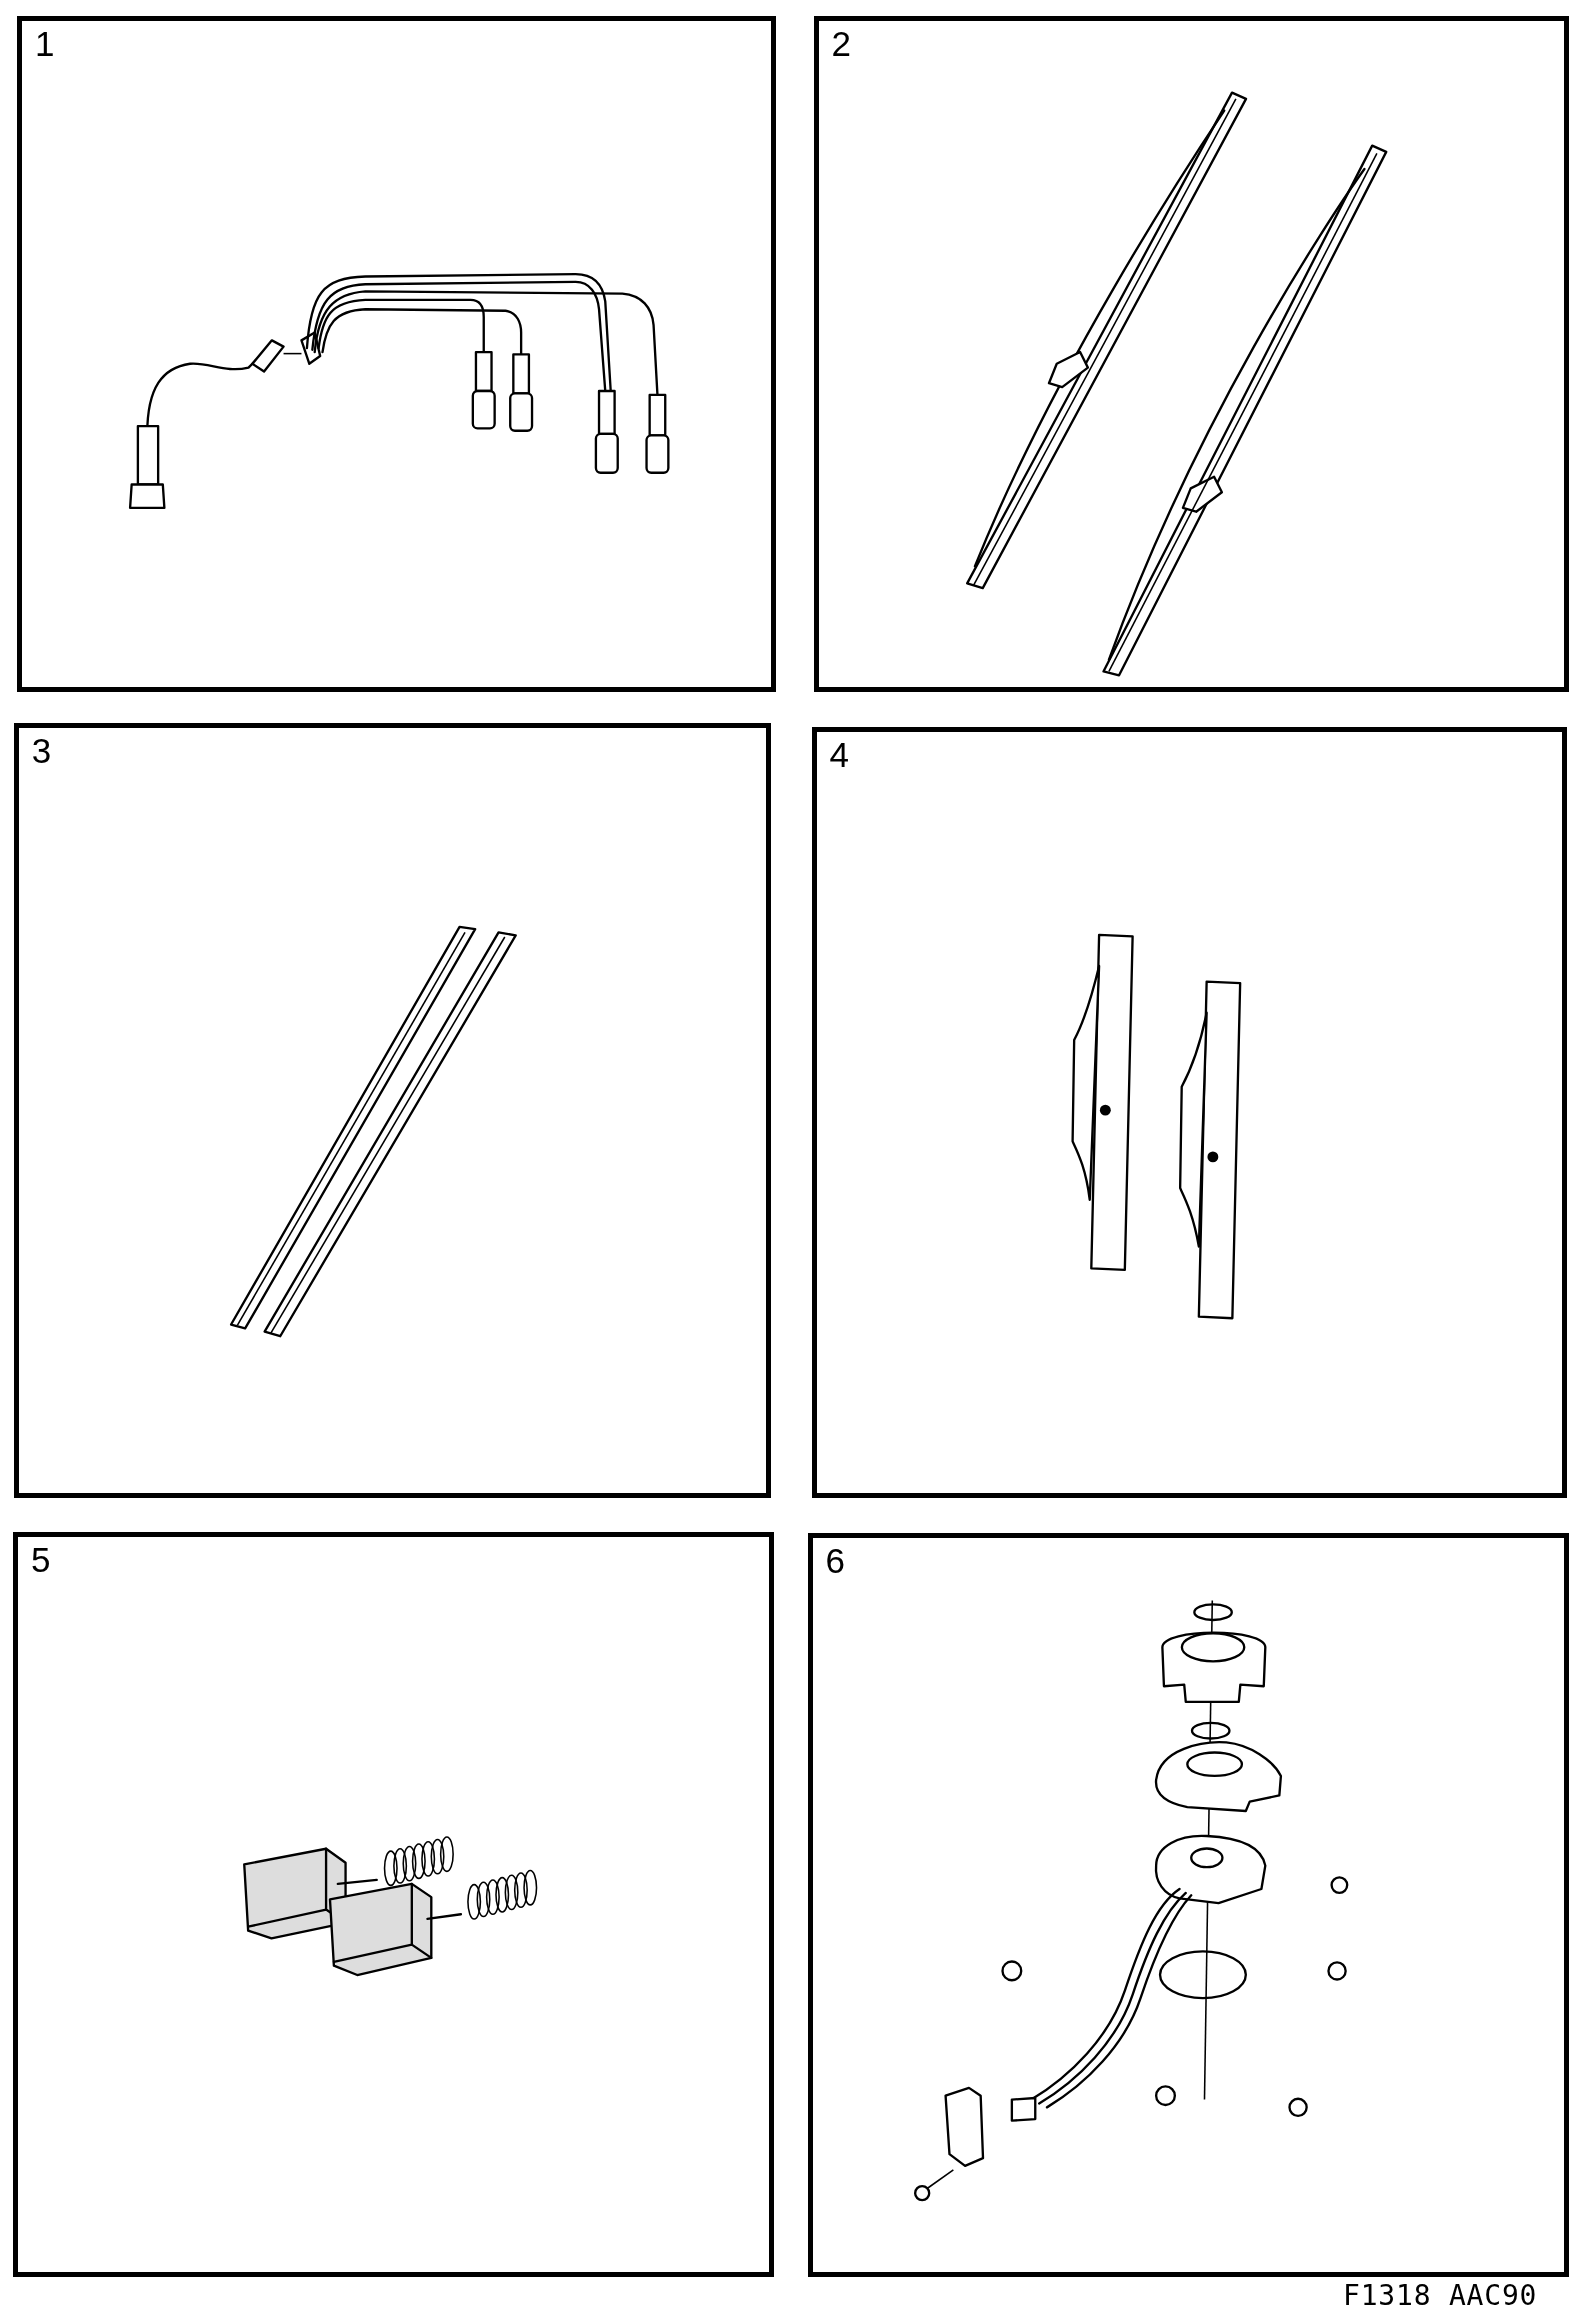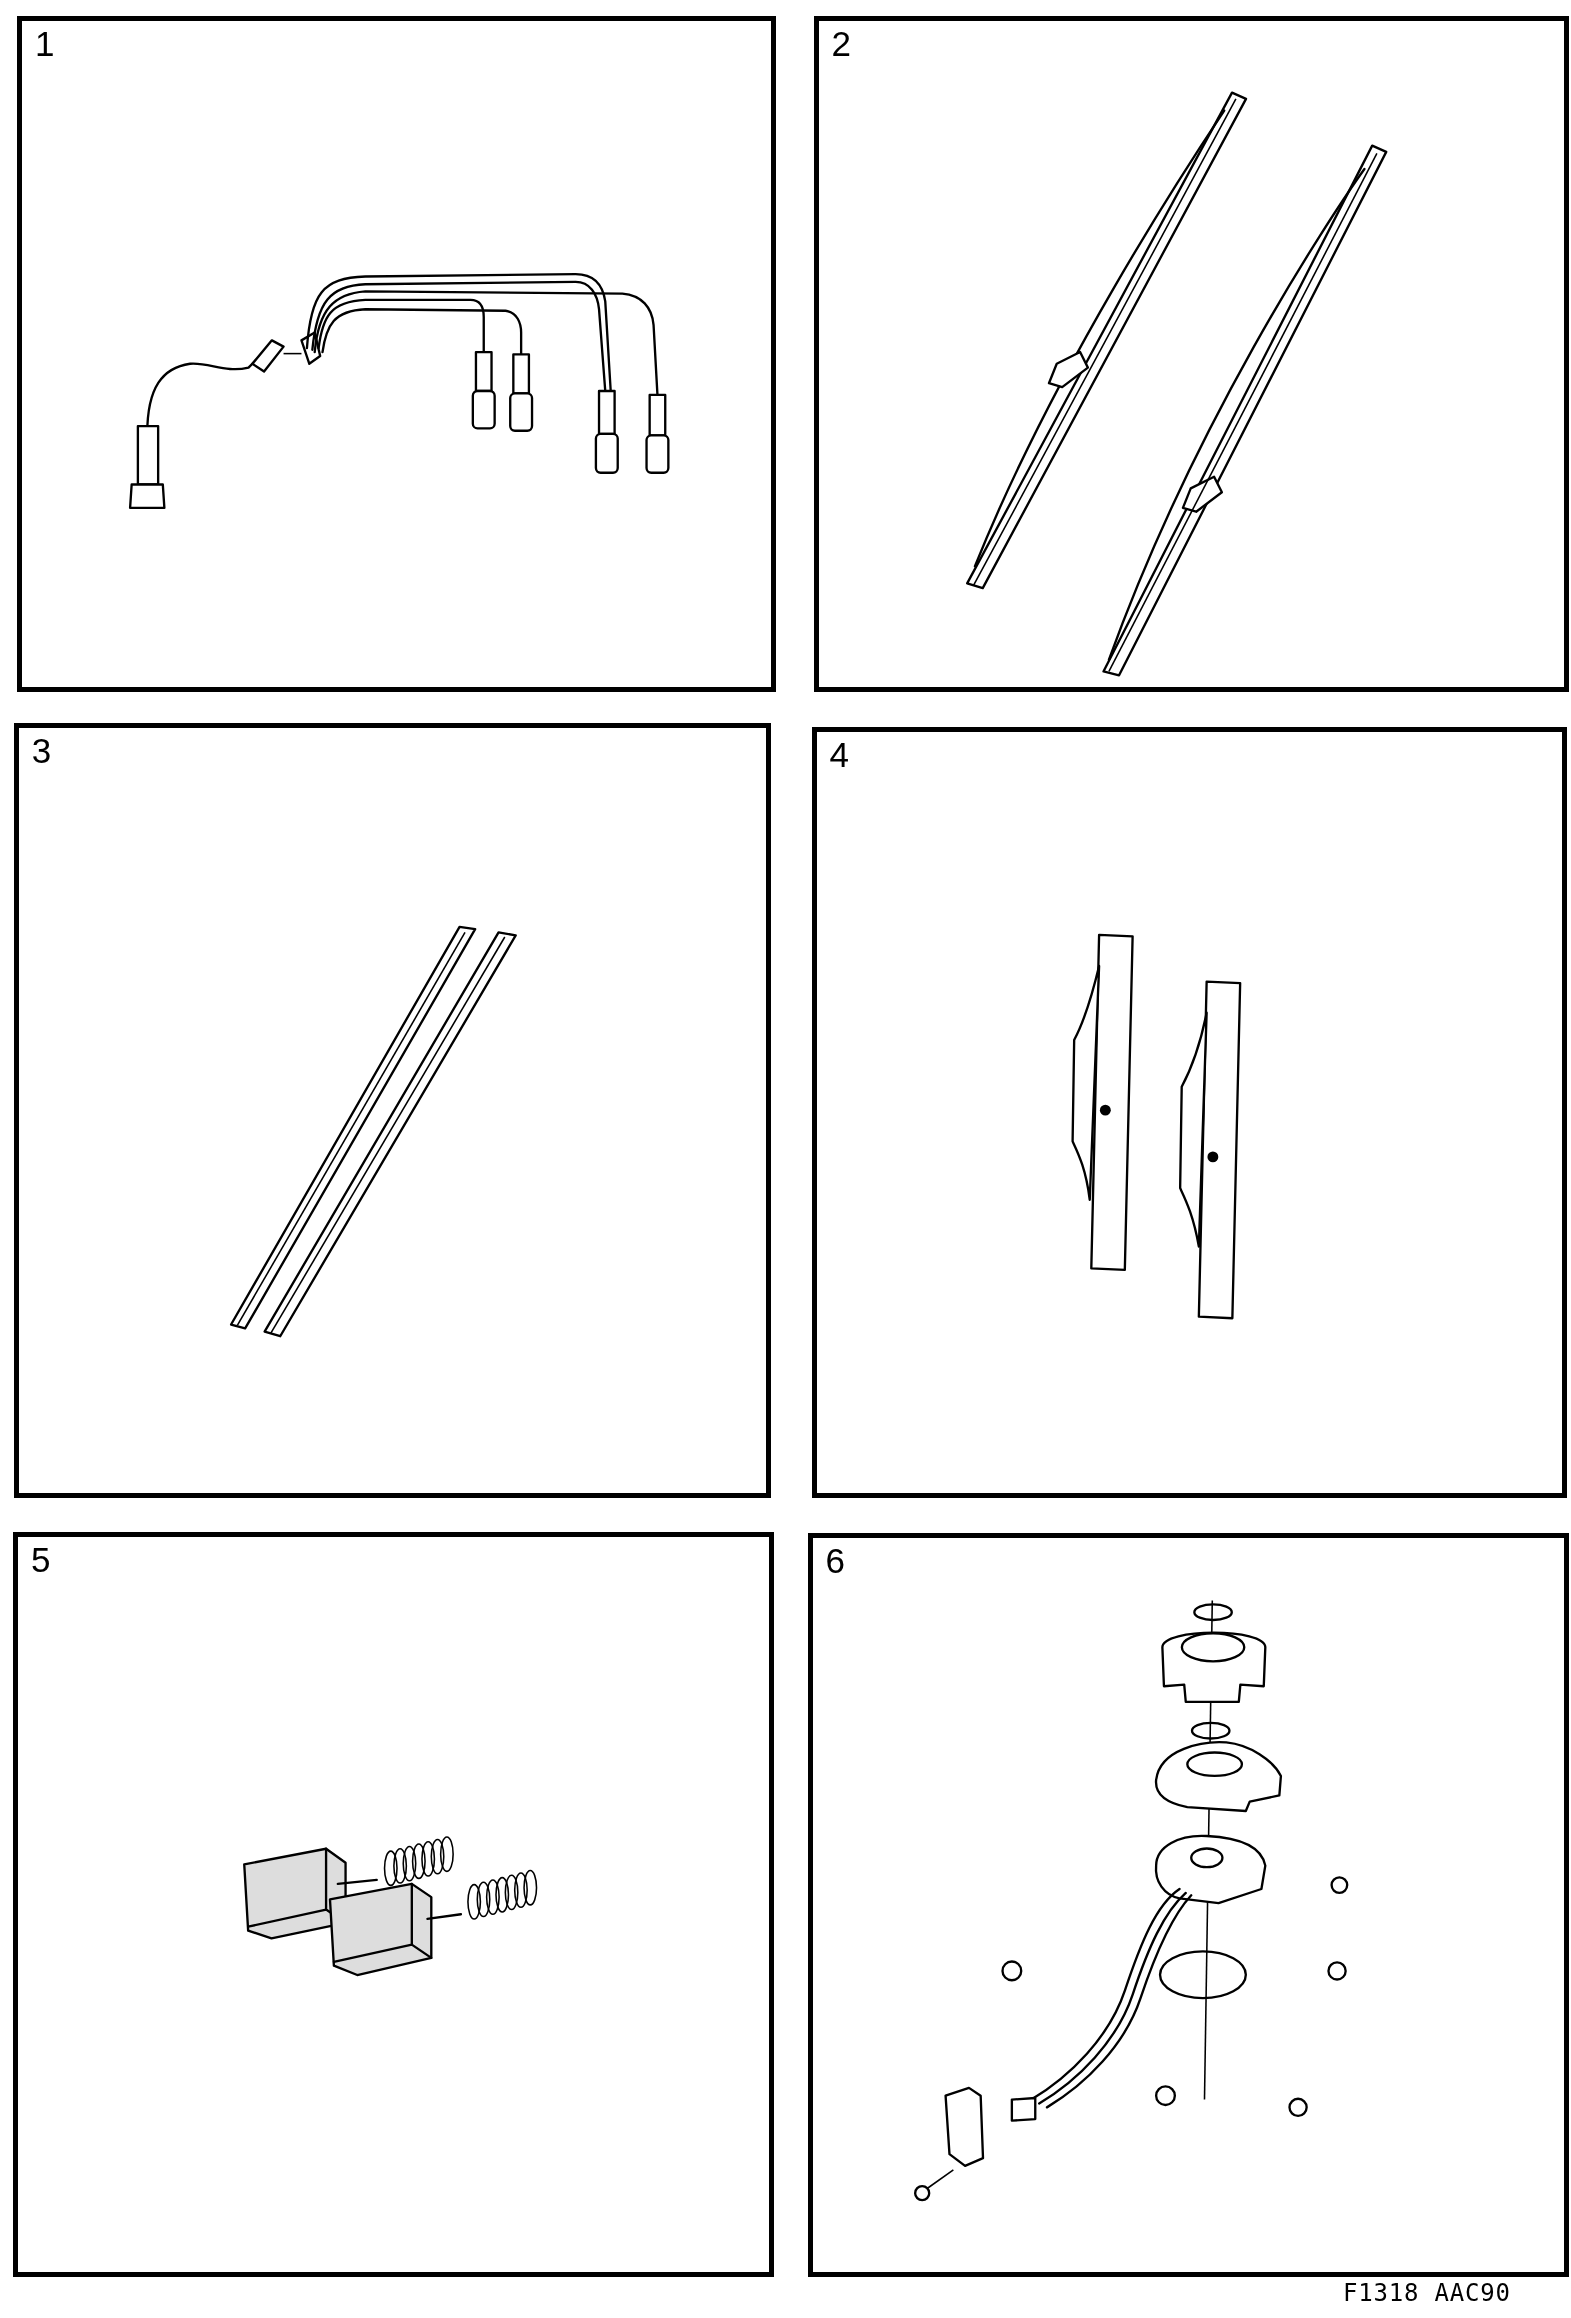--- a/index.html
+++ b/index.html
@@ -7,21 +7,21 @@
          font-family:"Liberation Sans", sans-serif; color:#000; }
   .panel { position:absolute; border:5.5px solid #000; box-sizing:border-box; background:#fff; }
   .panel .num { position:absolute; left:12.6px; top:4.7px; font-size:35px; line-height:1; font-family:"Liberation Sans", sans-serif; }
   .panel svg.art { position:absolute; left:0; top:0; width:100%; height:100%; }
   #p1 { left:17.4px;  top:16px;  width:759px; height:676px; }
   #p2 { left:814px; top:16px; width:755px; height:676px; }
   #p3 { left:14.2px;  top:723px; width:757px; height:775px; }
   #p4 { left:812px; top:727px; width:755px; height:771px; }
   #p5 { left:13.4px;  top:1532px; width:761px; height:745px; }
   #p6 { left:808px; top:1533px; width:761px; height:744px; }
-  .caption { position:absolute; left:1343px; top:2279px; font-size:24px; letter-spacing:0.8px;
+  .caption { position:absolute; left:1343px; top:2279px; font-size:28px; letter-spacing:0.8px;
              font-family:"DejaVu Sans Mono", monospace; white-space:pre; }
   svg .l { fill:none; stroke:#000; stroke-width:3; stroke-linecap:round; stroke-linejoin:round; }
   svg .t { fill:none; stroke:#000; stroke-width:2; }
   svg .w { fill:#fff; stroke:#000; stroke-width:3; stroke-linejoin:round; }
   svg .s { fill:#ddd; stroke:#000; stroke-width:3; stroke-linejoin:round; }
   svg .k { fill:#000; }
 </style>
 </head>
 <body>
 

